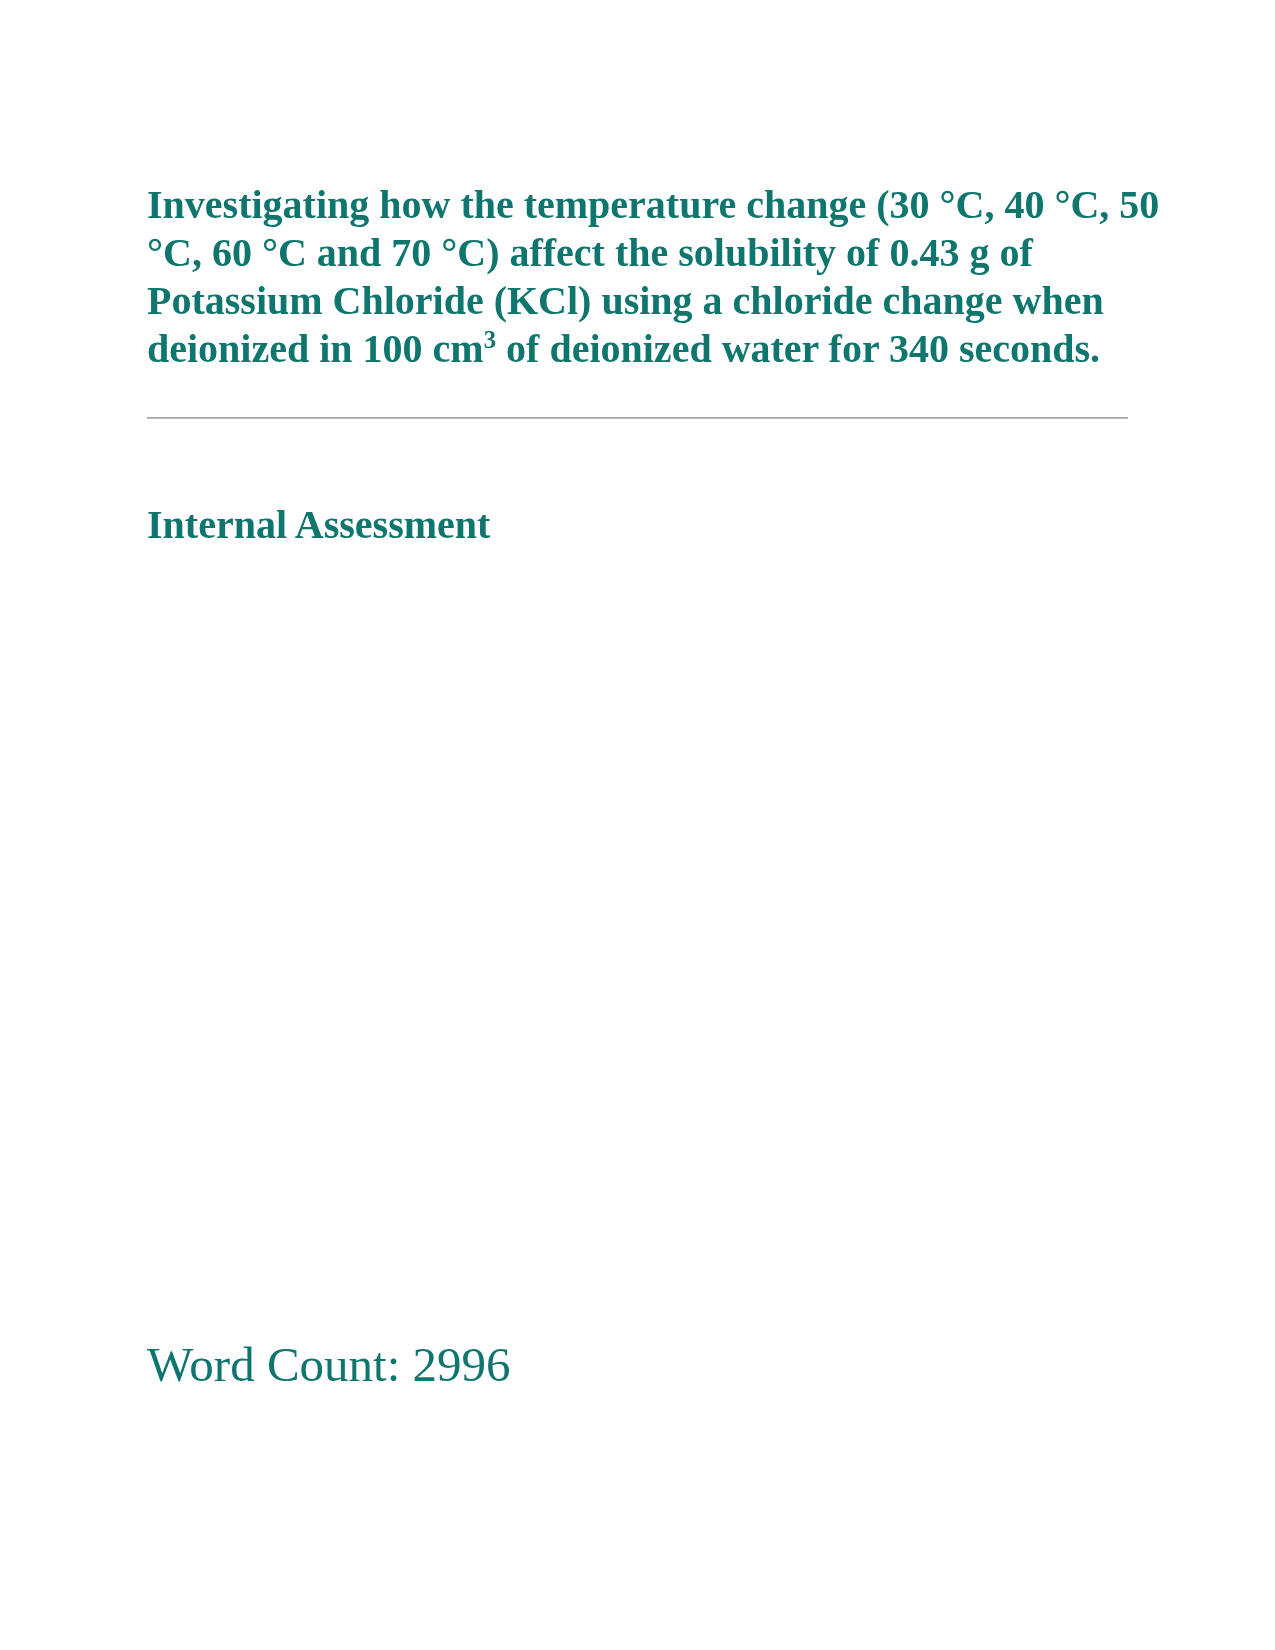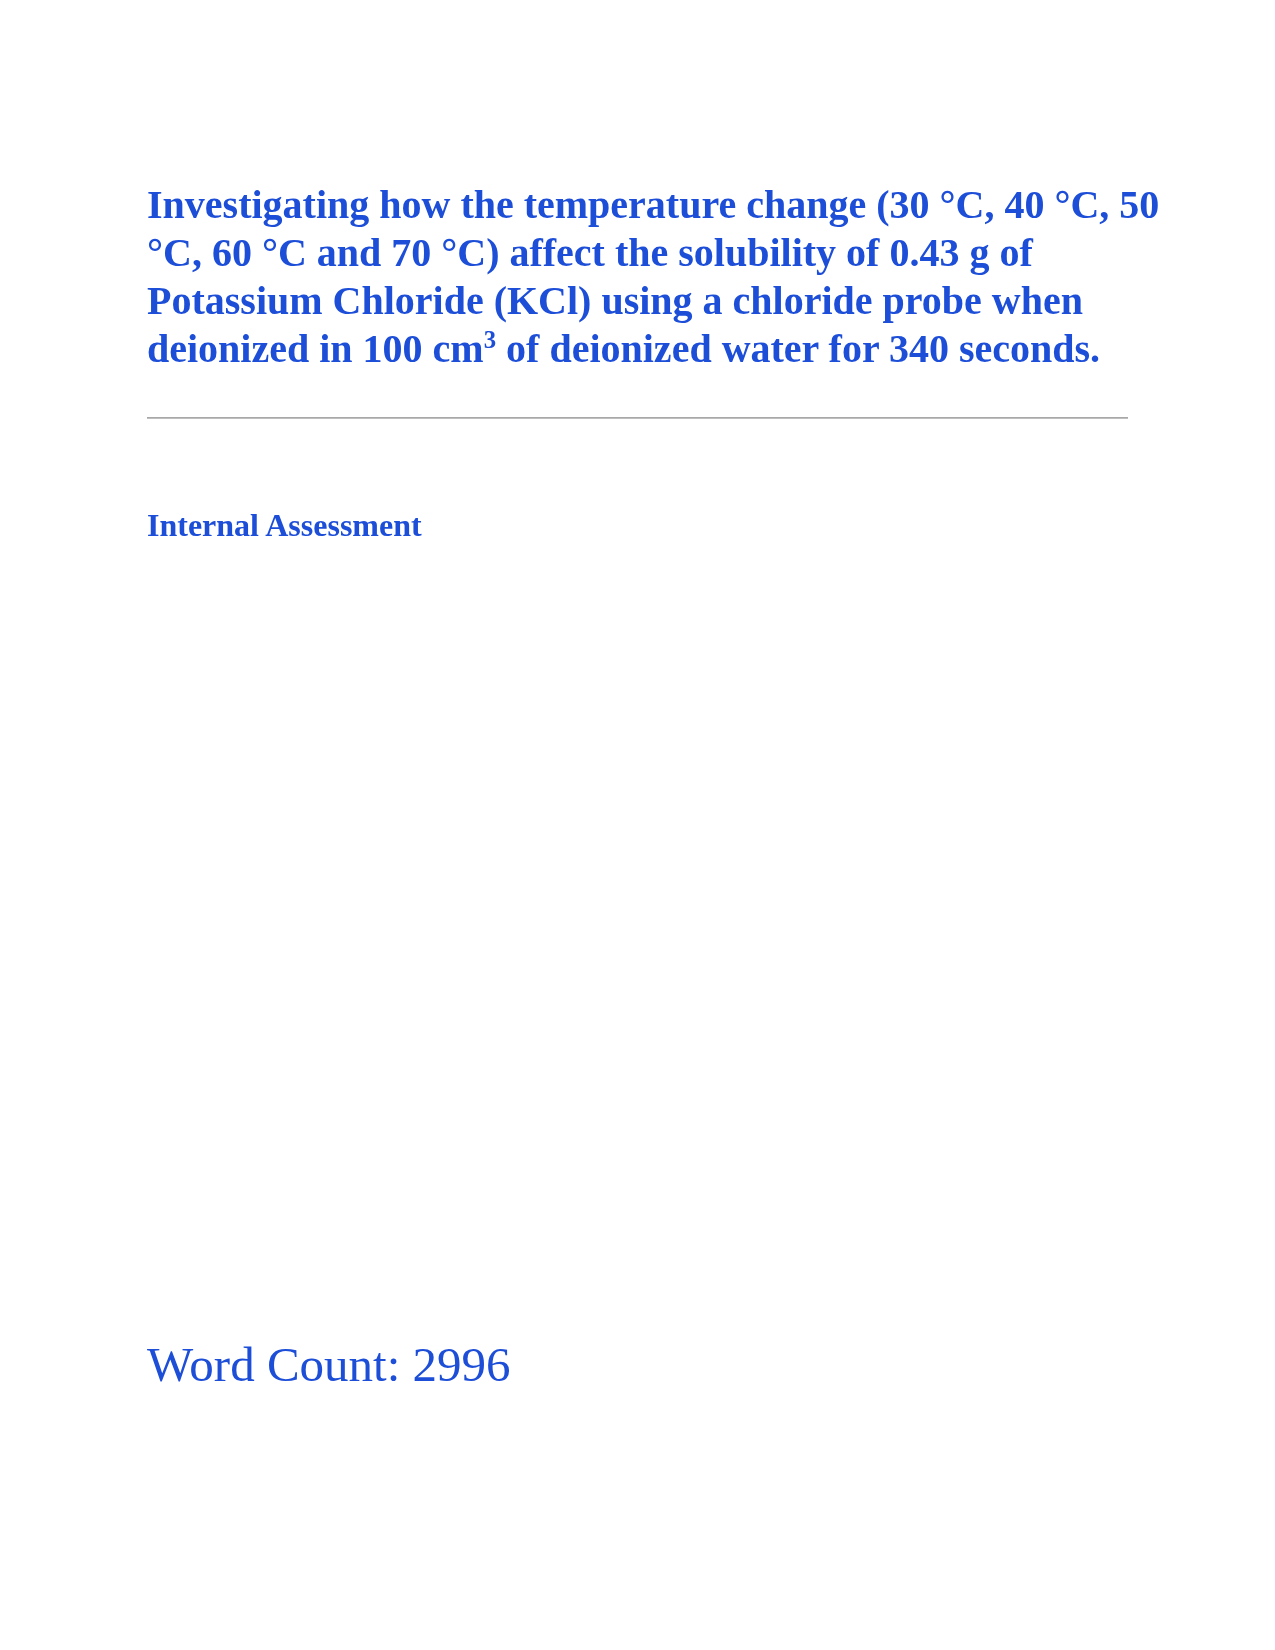--- a/index.html
+++ b/index.html
@@ -6,21 +6,21 @@
     margin: 0;
     padding: 0;
     background: #ffffff;
   }
   .page {
     position: relative;
     width: 1275px;
     height: 1650px;
     background: #ffffff;
     font-family: "Liberation Serif", "DejaVu Serif", serif;
-    color: #1d4ed8;
+    color: #0f766e;
     overflow: hidden;
   }
   .title-block {
     position: absolute;
     left: 147px;
     top: 181px;
     width: 990px;
     font-size: 40px;
     line-height: 48px;
     font-weight: bold;
@@ -42,21 +42,21 @@
     top: 417px;
     width: 981px;
     height: 2px;
     background: linear-gradient(#9d9d9d, #c9c9c9);
   }
   .subtitle-block {
     position: absolute;
     left: 147px;
     top: 500px;
     width: 990px;
-    font-size: 32px;
+    font-size: 40px;
     line-height: 50px;
   }
   .subtitle-heading {
     font-weight: bold;
   }
   .subtitle-subject {
     font-style: italic;
   }
   .word-count {
     position: absolute;
@@ -68,21 +68,21 @@
   }
 </style>
 </head>
 <body>
 
 <div class="page">
 
   <div class="title-block">
     <div class="title-line">Investigating how the temperature change (30 °C, 40 °C, 50</div>
     <div class="title-line">°C, 60 °C and 70 °C) affect the solubility of 0.43 g of</div>
-    <div class="title-line">Potassium Chloride (KCl) using a chloride probe when</div>
+    <div class="title-line">Potassium Chloride (KCl) using a chloride change when</div>
     <div class="title-line"><span>deionized in 100 cm</span><sup>3</sup><span> of deionized water for 340 seconds.</span></div>
   </div>
 
   <div class="divider"></div>
 
   <div class="subtitle-block">
     <div class="subtitle-heading">Internal Assessment</div>
   </div>
 
   <div class="word-count">Word Count: 2996</div>

